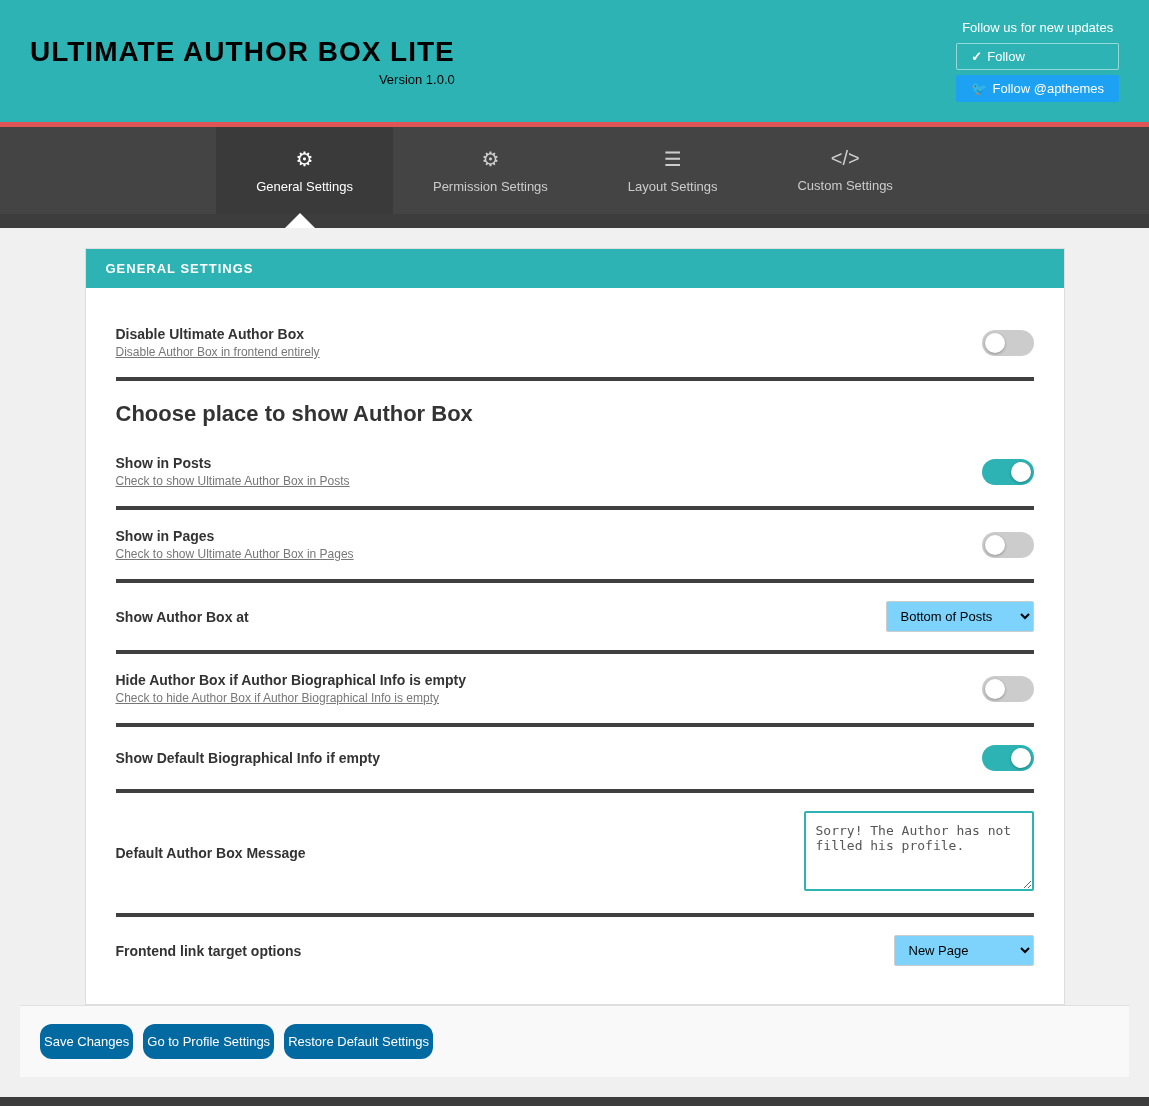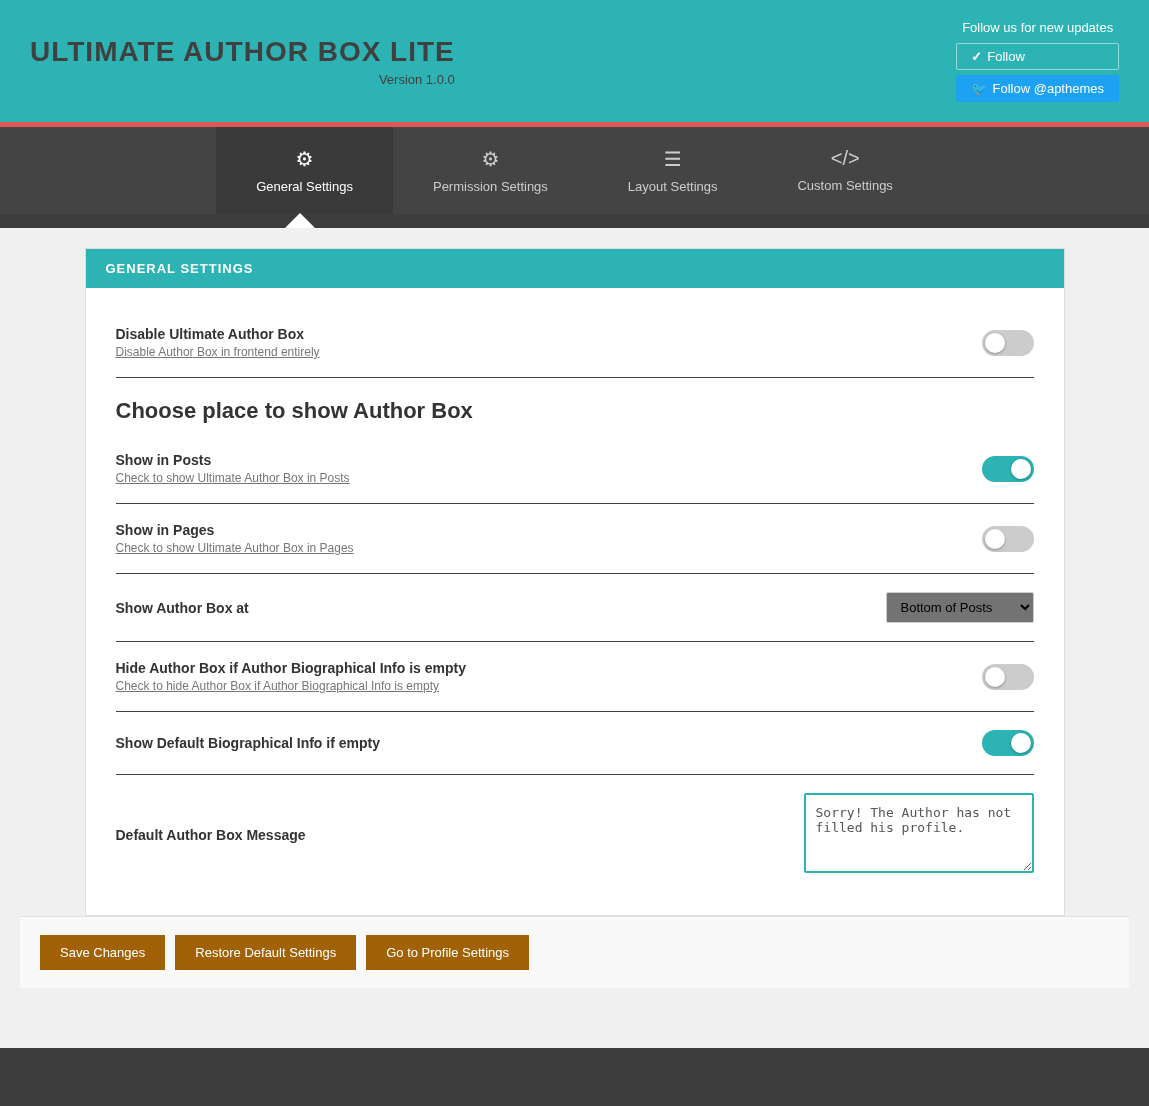--- a/index.html
+++ b/index.html
@@ -6,21 +6,21 @@
     body { font-family: Arial, sans-serif; background: #3d3d3d; min-height: 1106px; }
 
     
     .header {
       background: #2db3b3;
       padding: 20px 30px;
       display: flex;
       justify-content: space-between;
       align-items: center;
     }
-    .header-title { color: #404040; }
+    .header-title { color: #000000; }
     .header-title h1 { font-size: 28px; font-weight: bold; letter-spacing: 1px; }
     .header-title p { font-size: 13px; margin-top: 4px; text-align: right; }
     .header-right { text-align: center; }
     .header-right p { color: white; font-size: 13px; margin-bottom: 8px; }
     .follow-buttons { display: flex; flex-direction: column; gap: 5px; }
     .btn-follow {
       background: #2db3b3;
       border: 1px solid rgba(255,255,255,0.5);
       color: white;
       padding: 5px 14px;
@@ -112,21 +112,21 @@
       letter-spacing: 1px;
     }
     .panel-body { padding: 20px 30px; }
 
     
     .setting-row {
       display: flex;
       align-items: center;
       justify-content: space-between;
       padding: 18px 0;
-      border-bottom: 1px solid #404040;
+      border-bottom: 4px solid #404040;
     }
     .setting-row:last-child { border-bottom: none; }
     .setting-label { flex: 1; }
     .setting-label .label-title { font-size: 14px; font-weight: bold; color: #333; }
     .setting-label .label-desc { font-size: 12px; color: #777; margin-top: 3px; text-decoration: underline; }
     .setting-control { flex-shrink: 0; margin-left: 20px; }
 
     
     .section-heading {
       padding: 20px 0 10px 0;
@@ -160,21 +160,21 @@
       box-shadow: 0 1px 3px rgba(0,0,0,0.3);
     }
     .toggle-track.on .toggle-thumb { left: 29px; }
 
     
     .styled-select {
       padding: 6px 24px 6px 10px;
       border: 1px solid #ccc;
       border-radius: 2px;
       font-size: 13px;
-      background: #737373;
+      background: #7dd3fc;
       cursor: pointer;
       appearance: auto;
       min-width: 140px;
     }
 
     
     .styled-textarea {
       border: 2px solid #2db3b3;
       padding: 10px;
       font-size: 13px;
@@ -187,27 +187,27 @@
 
     
     .footer-buttons {
       background: #f9f9f9;
       padding: 18px 20px;
       display: flex;
       gap: 10px;
       border-top: 1px solid #e0e0e0;
     }
     .btn-teal {
-      background: #a16207;
+      background: #0369a1;
       color: white;
       border: none;
-      padding: 10px 20px;
-      font-size: 13px;
-      cursor: pointer;
-      border-radius: 0;
+      padding: 10px 4px;
+      font-size: 13px;
+      cursor: pointer;
+      border-radius: 12px;
     }
   </style>
 </head>
 <body>
 
 <div class="header">
   <div class="header-title">
     <h1>ULTIMATE AUTHOR BOX LITE</h1>
     <p>Version 1.0.0</p>
   </div>
@@ -346,22 +346,33 @@
 
       <div class="setting-row">
         <div class="setting-label">
           <div class="label-title">Default Author Box Message</div>
         </div>
         <div class="setting-control">
           <textarea class="styled-textarea" style="">Sorry! The Author has not filled his profile.</textarea>
         </div>
       </div>
 
+      <div class="setting-row">
+        <div class="setting-label">
+          <div class="label-title">Frontend link target options</div>
+        </div>
+        <div class="setting-control">
+          <select class="styled-select">
+            <option>New Page</option>
+            <option>Same Page</option>
+          </select>
+        </div>
+      </div>
 
     </div>
   </div>
 
   <div class="footer-buttons">
     <button class="btn-teal">Save Changes</button>
+    <button class="btn-teal">Go to Profile Settings</button>
     <button class="btn-teal">Restore Default Settings</button>
-    <button class="btn-teal">Go to Profile Settings</button>
   </div>
 </div>
 
 </body></html>

